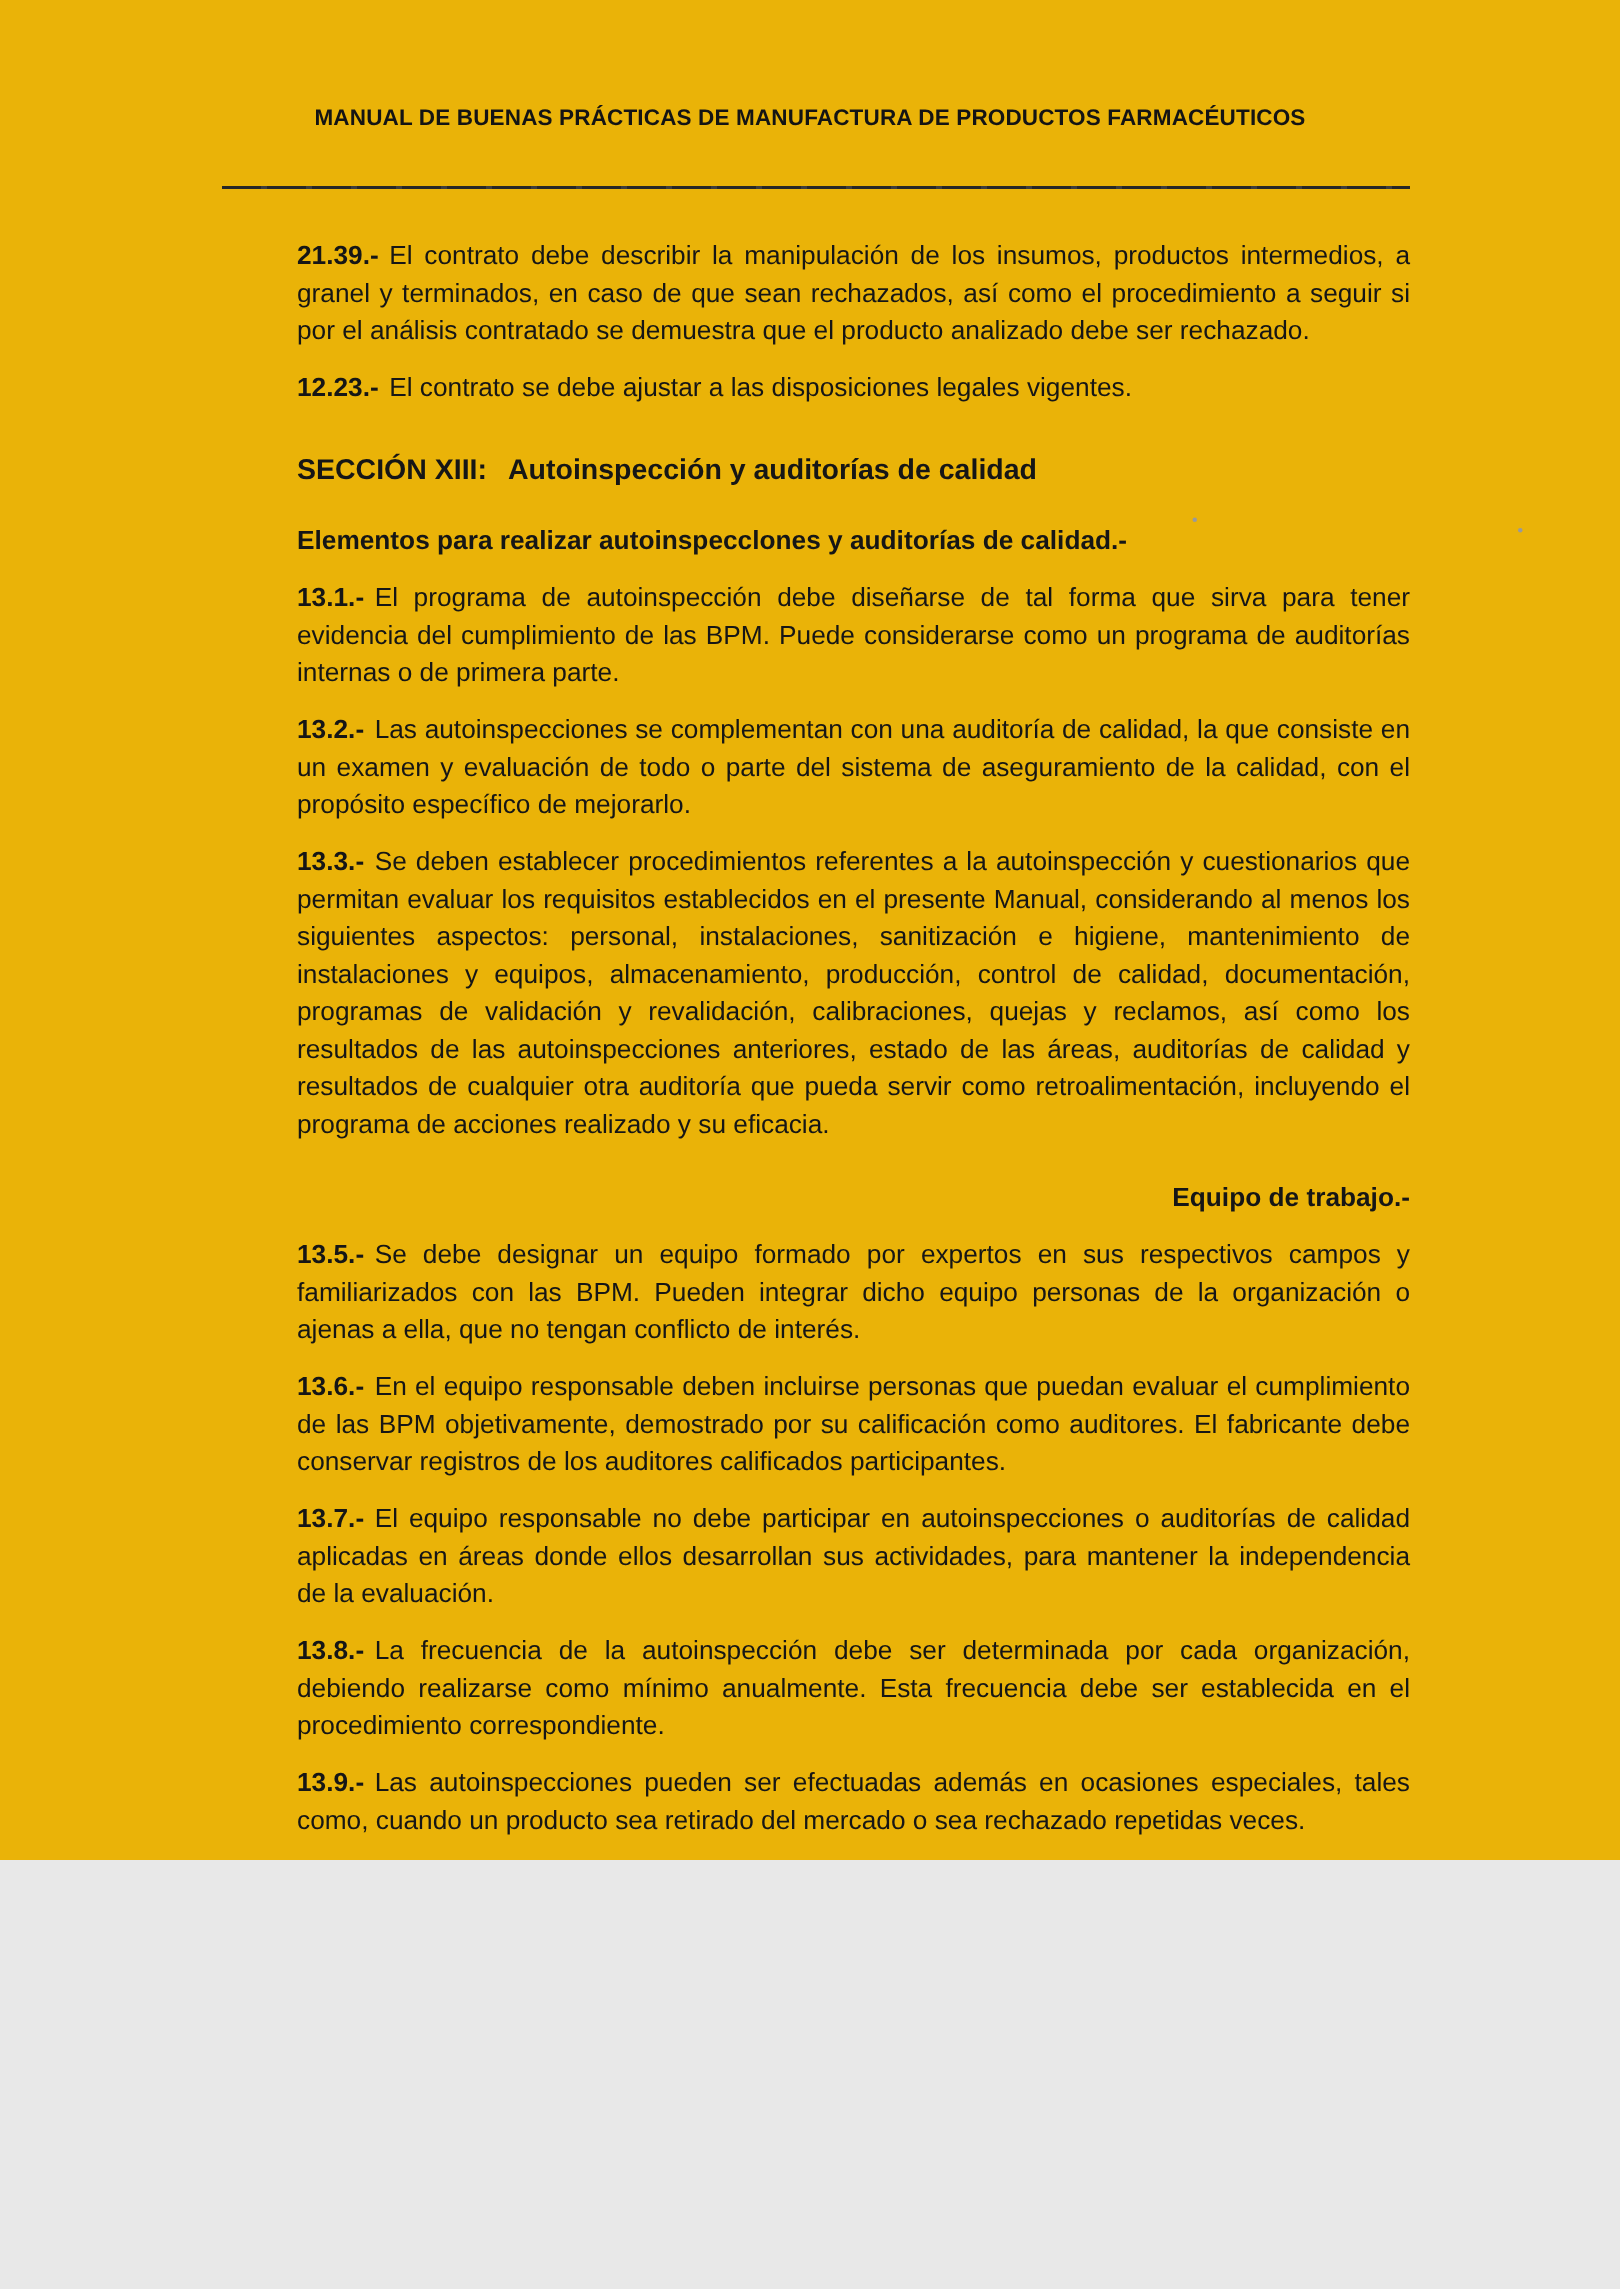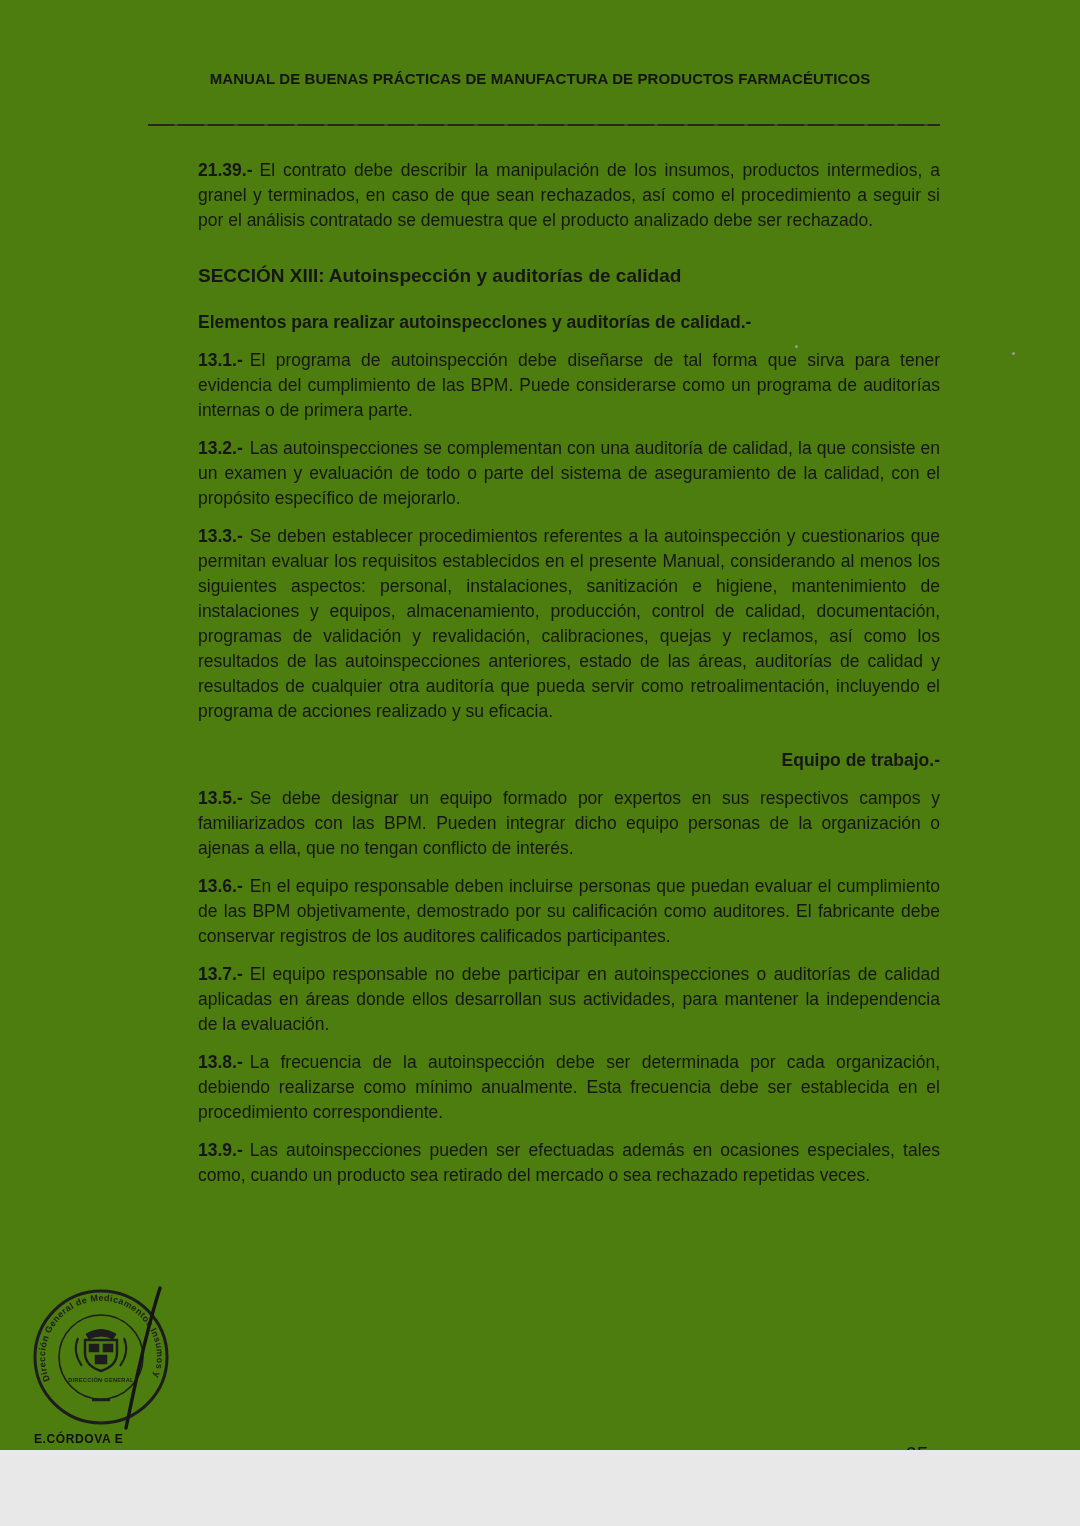--- a/index.html
+++ b/index.html
@@ -1,21 +1,21 @@
 <!DOCTYPE html>
 <html><head>
 <meta charset="utf-8">
 <style>
   html, body { margin: 0; padding: 0; background: #e8e8e8; }
   .page {
     position: relative;
     width: 1080px;
-    height: 1450px;
+    height: 1240px;
     margin: 0 auto;
-    background: #4d7c0f;
+    background: #eab308;
     font-family: "Liberation Sans", sans-serif;
     color: #161616;
     overflow: hidden;
   }
   .header-title {
     position: absolute;
     top: 70px;
     left: 0;
     right: 0;
     text-align: center;
@@ -42,21 +42,21 @@
     text-align: justify;
   }
   .content p { margin: 0 0 13px 0; }
   .content p b { font-weight: 700; margin-right: 7px; }
   .section-heading {
     margin: 30px 0 22px 0;
     font-size: 19px;
     font-weight: 700;
     text-align: left;
   }
-  .section-heading .section-label { margin-right: 4px; }
+  .section-heading .section-label { margin-right: 14px; }
   .sub-heading {
     margin: 0 0 13px 0;
     font-size: 17.5px;
     font-weight: 700;
     text-align: left;
   }
   .minor-heading {
     margin: 24px 0 13px 0;
     font-size: 17.5px;
     font-weight: 700;
@@ -99,20 +99,21 @@
   <div class="header-title">MANUAL DE BUENAS PRÁCTICAS DE MANUFACTURA DE PRODUCTOS FARMACÉUTICOS</div>
   <div class="header-rule"></div>
 
   <div class="speckle" style="top:345px; left:795px;"></div>
   <div class="speckle" style="top:352px; left:1012px;"></div>
 
   <div class="content">
 
     <p><b>21.39.-</b><span>El contrato debe describir la manipulación de los insumos, productos intermedios, a granel y terminados, en caso de que sean rechazados, así como el procedimiento a seguir si por el análisis contratado se demuestra que el producto analizado debe ser rechazado.</span></p>
 
+    <p><b>12.23.-</b><span>El contrato se debe ajustar a las disposiciones legales vigentes.</span></p>
 
     <div class="section-heading">
       <span class="section-label">SECCIÓN XIII:</span><span>Autoinspección y auditorías de calidad</span>
     </div>
 
     <div class="sub-heading">Elementos para realizar autoinspecclones y auditorías de calidad.-</div>
 
     <p><b>13.1.-</b><span>El programa de autoinspección debe diseñarse de tal forma que sirva para tener evidencia del cumplimiento de las BPM. Puede considerarse como un programa de auditorías internas o de primera parte.</span></p>
 
     <p><b>13.2.-</b><span>Las autoinspecciones se complementan con una auditoría de calidad, la que consiste en un examen y evaluación de todo o parte del sistema de aseguramiento de la calidad, con el propósito específico de mejorarlo.</span></p>

